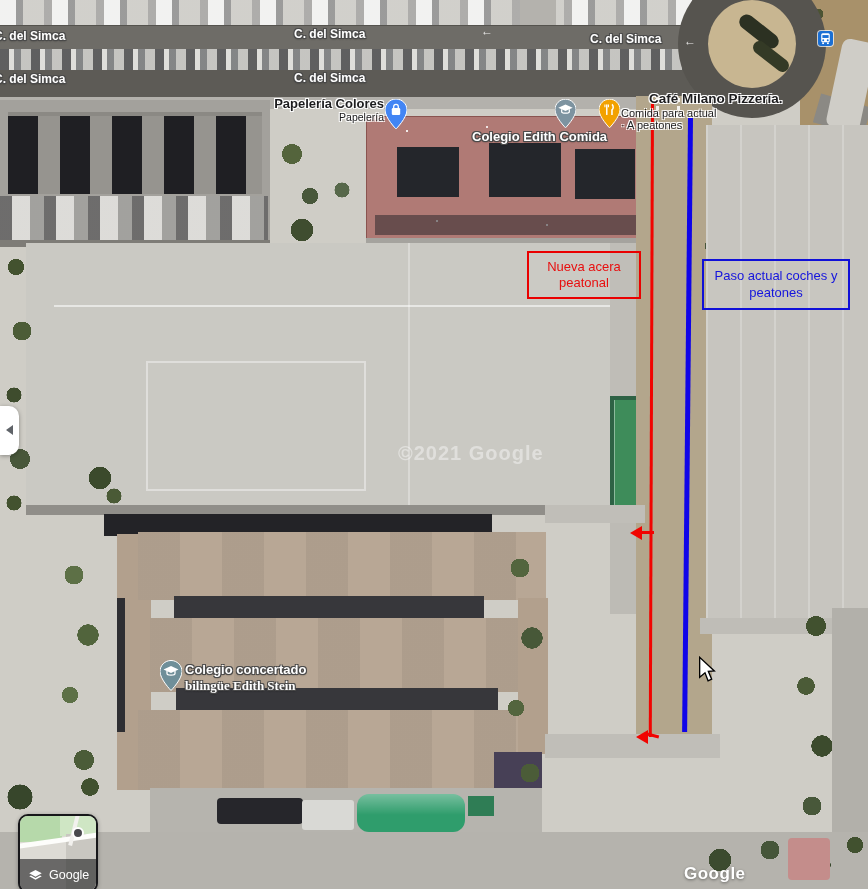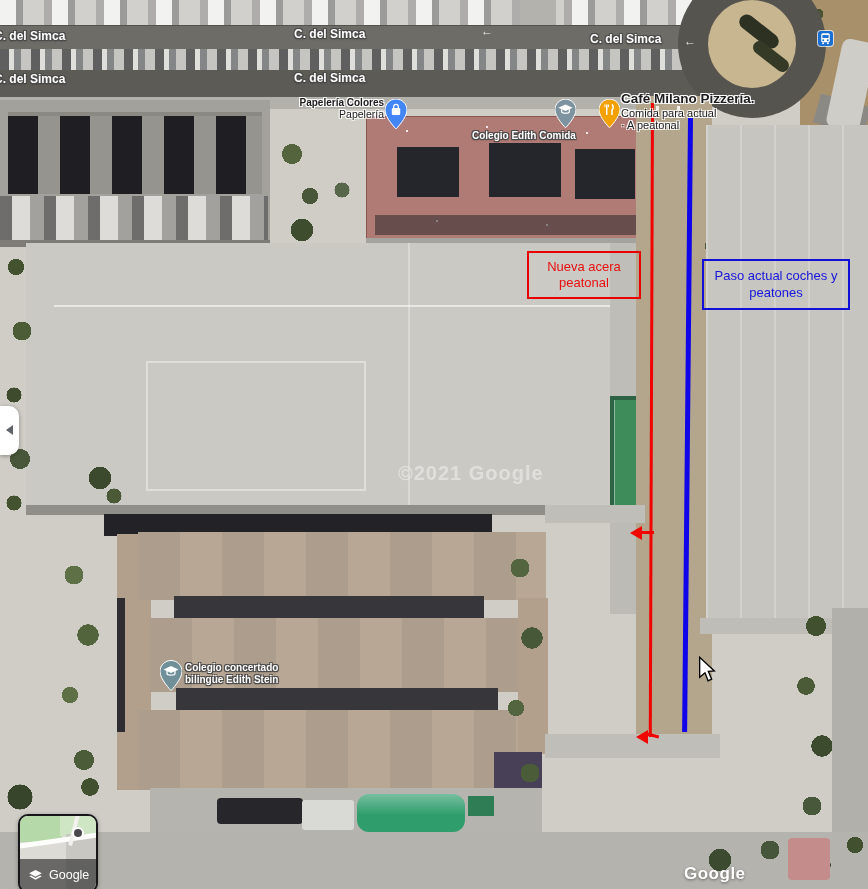--- a/index.html
+++ b/index.html
@@ -121,24 +121,24 @@
   .pink-roof{left:788px;top:838px;width:42px;height:42px;background:#c48d8b;border-radius:4px;}
   .walk-bottom{left:545px;top:734px;width:175px;height:24px;background:#c0beb8;}
   .walk-mid{left:545px;top:505px;width:100px;height:18px;background:#c0beb8;}
 
   
   .halo-dark{color:#fff;font-weight:700;
     text-shadow:-1px -1px 0 #4a4a4a,1px -1px 0 #4a4a4a,-1px 1px 0 #4a4a4a,1px 1px 0 #4a4a4a,0 1px 2px rgba(0,0,0,.6);}
   .halo-white{color:#1d1d1f;font-weight:700;
     text-shadow:-1px -1px 0 #fff,1px -1px 0 #fff,-1px 1px 0 #fff,1px 1px 0 #fff;}
   .street{font-size:12px;z-index:8;white-space:nowrap;}
-  .poi-title{font-size:10px;line-height:1.1;white-space:nowrap;}
+  .poi-title{font-size:13px;line-height:1.1;white-space:nowrap;}
   .poi-sub{font-size:10.5px;font-weight:400;line-height:1.15;white-space:nowrap;}
   .road-arrow{color:rgba(255,255,255,.85);font-size:12px;z-index:8;}
-  .wm-center{left:398px;top:462px;font-size:20px;font-weight:700;color:rgba(255,255,255,.42);z-index:5;letter-spacing:1px;}
+  .wm-center{left:398px;top:442px;font-size:20px;font-weight:700;color:rgba(255,255,255,.42);z-index:5;letter-spacing:1px;}
   .google-logo{left:684px;top:864px;font-size:17px;font-weight:700;color:#fff;z-index:12;
     text-shadow:0 1px 3px rgba(0,0,0,.45);letter-spacing:.5px;}
 
   
   .red-line{left:651px;top:103px;width:3px;height:634px;background:#f10400;transform:rotate(.2deg);transform-origin:top left;z-index:6;}
   .blue-line{left:688px;top:118px;width:5px;height:614px;background:#1004e8;transform:rotate(.55deg);transform-origin:top left;z-index:6;}
   .arrow-left{width:0;height:0;border-top:7px solid transparent;border-bottom:7px solid transparent;border-right:12px solid #f10400;z-index:7;}
   .a-mid-head{left:630px;top:526px;}
   .a-mid-shaft{left:641px;top:531px;width:13px;height:3px;background:#f10400;z-index:7;}
   .a-bot-head{left:636px;top:730px;}
@@ -299,33 +299,33 @@
   </svg>
   <div class="abs poi-title halo-dark" style="left:472px;top:130px;z-index:8;">Colegio Edith Comida</div>
 
   <svg class="abs pin" style="left:599px;top:99px;" width="21" height="29" viewBox="0 0 22 30">
     <path d="M11 0C4.92 0 0 4.92 0 11c0 7.8 11 19 11 19s11-11.2 11-19C22 4.92 17.08 0 11 0z" fill="#f2a100" stroke="#fff" stroke-width="1"></path>
     <rect x="7.4" y="5.5" width="1.5" height="11" fill="#fff"></rect>
     <path d="M6.2 5.5v3M9.9 5.5v3" stroke="#fff" stroke-width="1.1"></path>
     <path d="M13.6 5.5c1.7 1.5 1.7 4.3 0 5.7V16.5" stroke="#fff" stroke-width="1.6" fill="none"></path>
   </svg>
   <div class="abs" style="left:621px;top:92px;z-index:8;">
-    <div class="poi-title halo-white" style="font-size:13.5px;">Café Milano Pizzería.</div>
+    <div class="poi-title halo-white" style="font-size:13.5px;margin-left:28px;">Café Milano Pizzería.</div>
     <div class="poi-sub halo-white" style="font-size:11px;">Comida para actual</div>
-    <div class="poi-sub halo-white" style="font-size:11px;">· A peatonal</div>
+    <div class="poi-sub halo-white" style="font-size:11px;">· A peatones</div>
   </div>
 
   <svg class="abs pin" style="left:160px;top:660px;" width="22" height="31" viewBox="0 0 22 30">
     <path d="M11 0C4.92 0 0 4.92 0 11c0 7.8 11 19 11 19s11-11.2 11-19C22 4.92 17.08 0 11 0z" fill="#6f8f99" stroke="#fff" stroke-width="1"></path>
     <path d="M11 5.5 18.5 9 11 12.5 3.5 9Z" fill="#fff"></path>
     <path d="M7 10.6v2.5c0 .9 2 1.6 4 1.6s4-.7 4-1.6v-2.5" fill="none" stroke="#fff" stroke-width="1.3"></path>
   </svg>
   <div class="abs" style="left:185px;top:662px;z-index:8;">
     <div class="poi-title halo-dark" style="line-height:1.2;">Colegio concertado</div>
-    <div class="poi-title halo-dark" style="line-height:1.2;">bilingüe Edith Stein</div>
+    <div class="poi-title halo-dark" style="line-height:1.2;font-family:Liberation Serif, serif;">bilingüe Edith Stein</div>
   </div>
 
   <div class="abs bus">
     <svg width="15" height="15" viewBox="0 0 14 14">
       <rect x="3" y="2.2" width="8" height="8.2" rx="1.4" fill="#fff"></rect>
       <rect x="4.1" y="3.8" width="5.8" height="2.7" fill="#1a6fd4"></rect>
       <circle cx="4.9" cy="8.6" r="0.9" fill="#1a6fd4"></circle>
       <circle cx="9.1" cy="8.6" r="0.9" fill="#1a6fd4"></circle>
       <rect x="3.9" y="10.7" width="1.7" height="1.5" fill="#fff"></rect>
       <rect x="8.4" y="10.7" width="1.7" height="1.5" fill="#fff"></rect>

